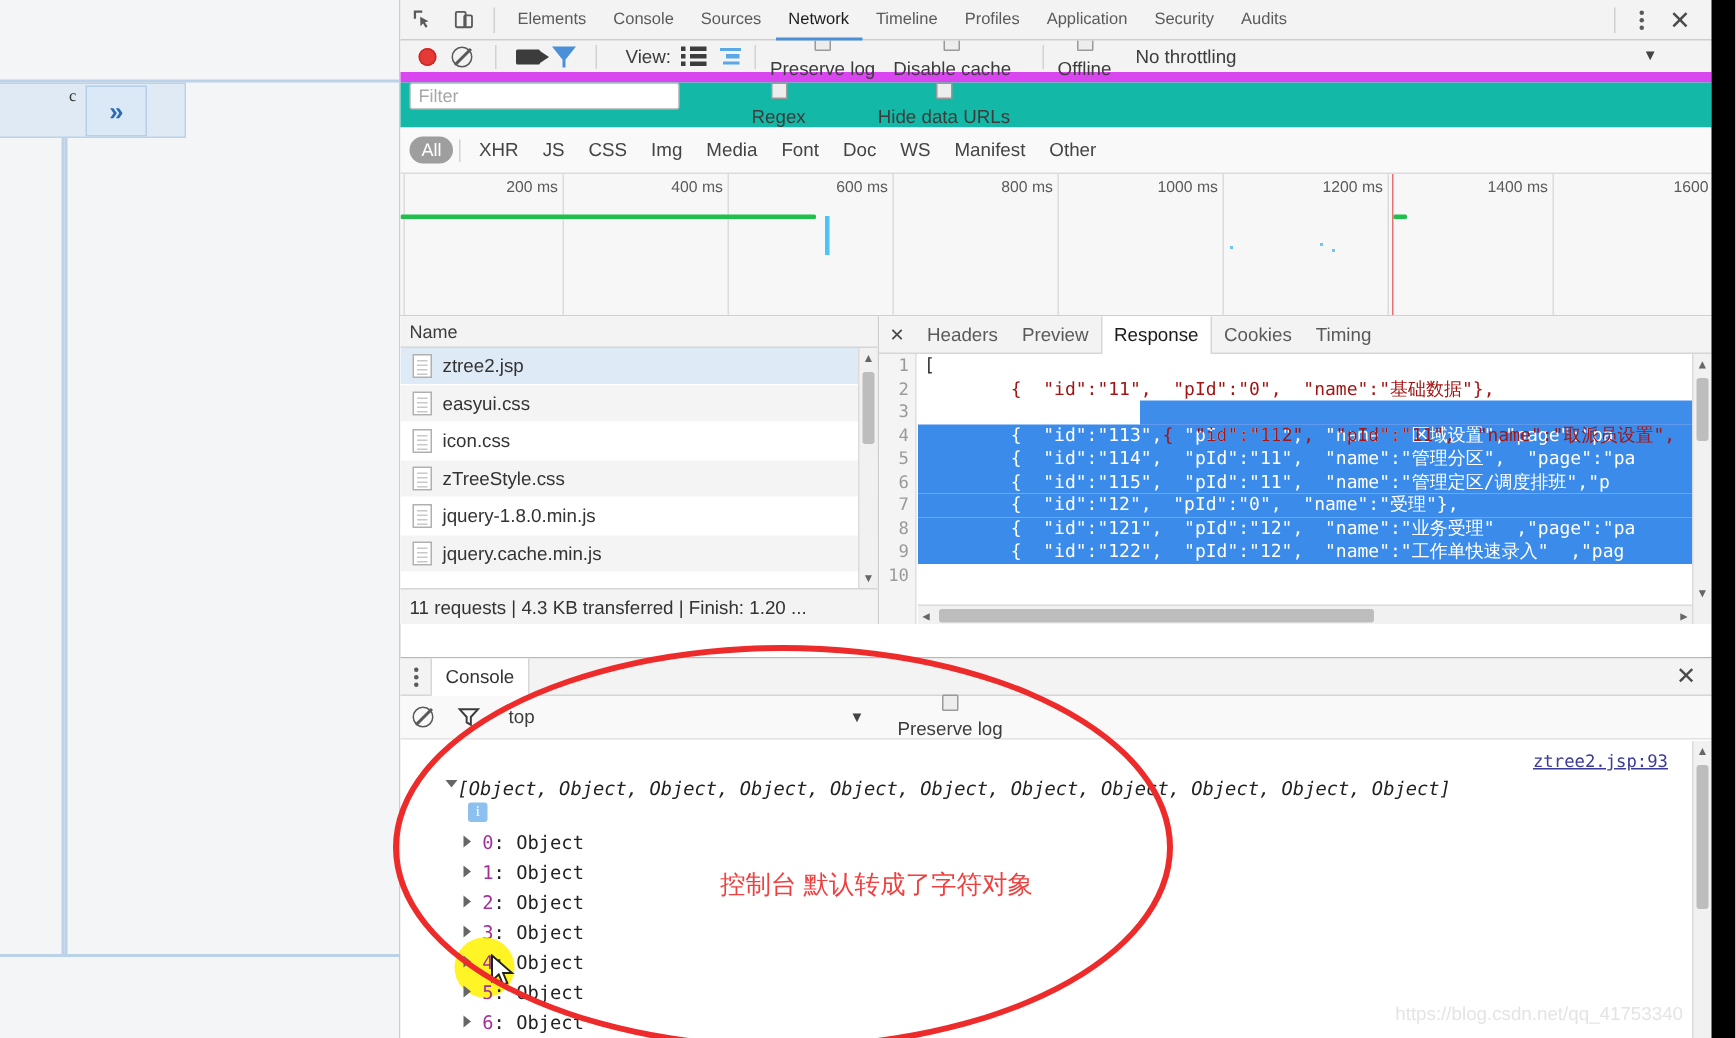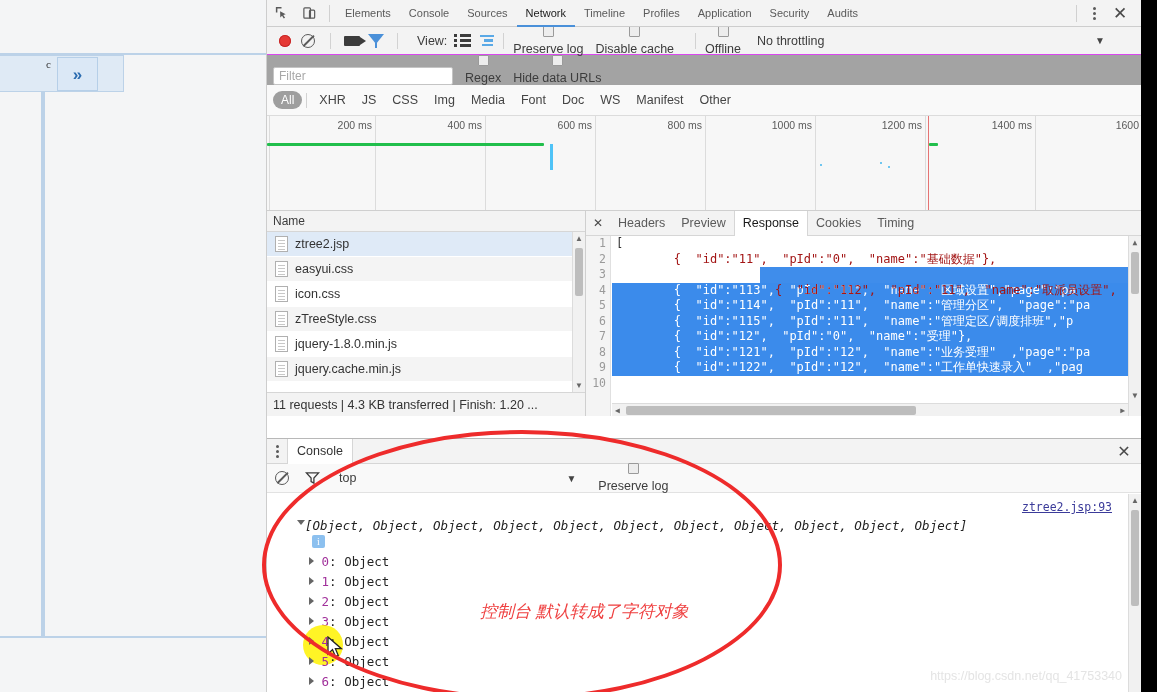--- a/index.html
+++ b/index.html
@@ -34,21 +34,21 @@
   .tb-icon { width:28px; height:26px; display:flex; align-items:center; justify-content:center; color:#5a5a5a; }
   .tb-sep { width:1px; height:17px; background:#d0d0d0; margin:0 6px; }
   .dt-tab { height:27px; line-height:26px; padding:0 9px; font-size:11px; color:#5a5a5a; white-space:nowrap; }
   .dt-tab.active { color:#1a1a1a; box-shadow: inset 0 -2px 0 #4a90d9; }
   .dt-right { margin-left:auto; display:flex; align-items:center; padding-right:6px; }
   .kebab { width:22px; height:26px; display:flex; flex-direction:column; align-items:center; justify-content:center; gap:2px;}
   .kebab i { width:3px; height:3px; background:#5a5a5a; border-radius:50%; display:block;}
   .closex { width:30px; height:26px; display:flex; align-items:center; justify-content:center; font-size:17px; color:#4a4a4a;}
 
   
-  .net-toolbar { height:28px; background:#f3f3f3; border-bottom:1px solid #d946ef; display:flex; align-items:center; padding:0 6px; font-size:12.5px; color:#3c3c3c;}
+  .net-toolbar { height:28px; background:#f3f3f3; border-bottom:7px solid #d946ef; display:flex; align-items:center; padding:0 6px; font-size:12.5px; color:#3c3c3c;}
   .rec-dot { width:12px; height:12px; border-radius:50%; background:#e53935; box-shadow:0 0 0 1px #c62828 inset; margin:0 8px 0 6px;}
   .ban-icon { width:14px; height:14px; border:1.6px solid #5a5a5a; border-radius:50%; position:relative; margin-right:4px;}
   .ban-icon:after { content:""; position:absolute; left:-1px; top:5.4px; width:15px; height:1.6px; background:#5a5a5a; transform:rotate(-45deg); }
   .cam { width:16px; height:10px; background:#3c3c3c; position:relative; border-radius:1px; }
   .cam:after { content:""; position:absolute; right:-6px; top:1px; border-left:6px solid #3c3c3c; border-top:4px solid transparent; border-bottom:4px solid transparent;}
   .funnel { width:0;height:0;border-left:8px solid transparent;border-right:8px solid transparent;border-top:10px solid #4a90d9;}
   .funnel-wrap{position:relative;width:17px;height:14px;display:flex;justify-content:center;}
   .funnel-wrap:after{content:"";position:absolute;top:9px;left:7.5px;width:2px;height:5px;background:#4a90d9;}
   .viewlbl { margin:0 7px 0 10px; }
   .listicon { display:flex; flex-direction:column; gap:2px; margin-right:9px;}
@@ -57,21 +57,21 @@
   .listicon span b { width:11px;height:2.4px;background:#3c3c3c;display:block;}
   .wfall { display:flex; flex-direction:column; gap:2px; }
   .wfall u { display:block; height:2.6px; background:#5aa9e6; text-decoration:none;}
   .cb { width:11px; height:11px; border:1px solid #9a9a9a; background:#ededed; display:inline-block; border-radius:1px; vertical-align:-1px;}
   .chk { display:inline-flex; align-items:center; gap:5px; margin-right:12px; color:#3c3c3c;flex-direction:column;}
   .vsep { width:1px; height:16px; background:#d2d2d2; margin:0 9px; }
   .throttle { margin-left:4px; }
   .caret { margin-left:auto; margin-right:30px; font-size:10px; color:#444;}
 
   
-  .filter-row { height:30px; background:#a3a3a3; display:flex; align-items:flex-end; padding:0 6px; font-size:12.5px; color:#3c3c3c;}
+  .filter-row { height:30px; background:#14b8a6; display:flex; align-items:flex-start; padding:0 6px; font-size:12.5px; color:#3c3c3c;gap:36px;}
   .filter-input { width:180px; height:18px; border:1px solid #c4c4c4; background:#fff; border-radius:2px; font-size:12px;
                   padding:0 5px; color:#333; font-family:"Liberation Sans",sans-serif; outline:none;}
   .filter-input::placeholder { color:#a8a8a8; }
 
   
   .type-row { height:31px; background:#f9f9f9; border-bottom:1px solid #dcdcdc; display:flex; align-items:center; padding:0 6px; font-size:12.5px; color:#444;}
   .pill { background:#9e9e9e; color:#fff; border-radius:9px; padding:2px 8px; font-size:12px;}
   .type-item { padding:0 8px; white-space:nowrap;}
   .type-sep { width:1px; height:15px; background:#d2d2d2; margin:0 4px;}
 
@@ -435,15 +435,15 @@
         <div class="scroll-thumb" style="top:16px; height:96px;"></div>
       </div>
 
       <div class="watermark">https://blog.csdn.net/qq_41753340</div>
     </div>
   </div>
 
   <div class="rightblack"></div>
 
   <div class="ellipse" style="left:262px; top:430px; width:520px; height:270px;"></div>
-  <div class="annot" style="left:480px; top:600px;font-style:italic;">控制台    默认转成了字符对象</div>
+  <div class="annot" style="left:480px; top:578px;">控制台    默认转成了字符对象</div>
 
 </div>
 
 </body></html>

